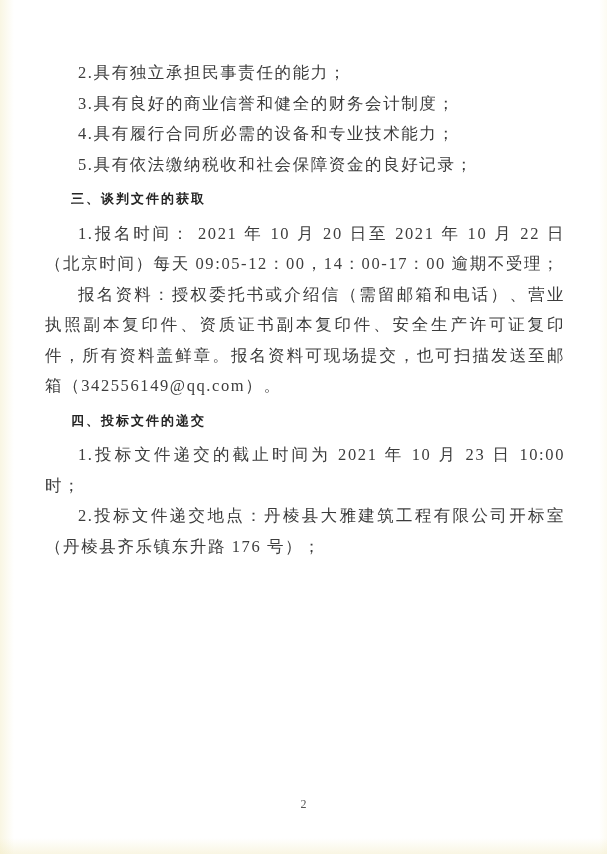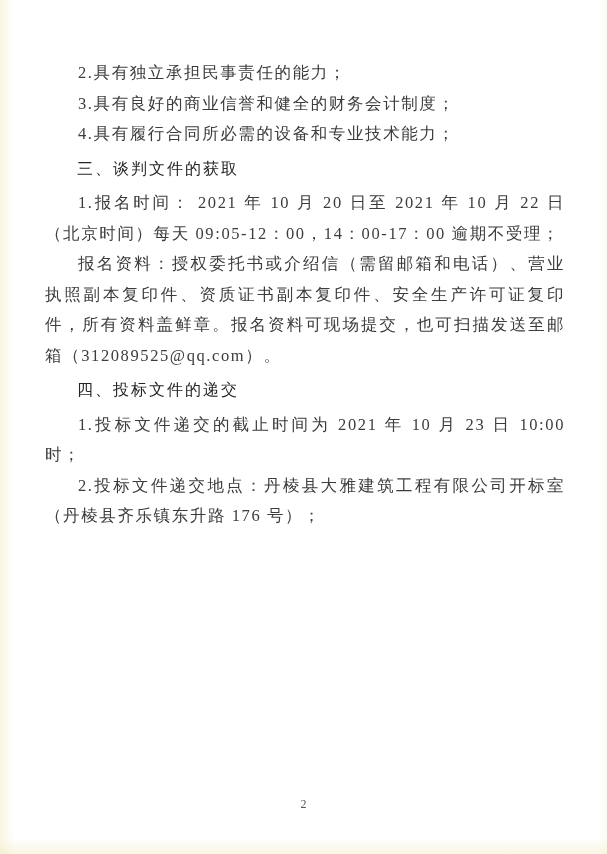--- a/index.html
+++ b/index.html
@@ -38,26 +38,26 @@
     font-size: 16.5px;
     line-height: 30.5px;
     text-indent: 2em;
     text-align: justify;
     letter-spacing: 1.6px;
     color: #3c3c3c;
     font-weight: 400;
   }
   .doc-heading {
     margin: 4px 0 4px 0;
-    font-size: 16px;
+    font-size: 13px;
     line-height: 30.5px;
     text-indent: 2em;
     letter-spacing: 2px;
     color: #252525;
-    font-weight: 400;
+    font-weight: 700;
   }
   .u {
     text-decoration: underline;
     text-underline-offset: 4px;
     text-decoration-thickness: 1px;
   }
   .page-footer {
     position: absolute;
     left: 0;
     right: 0;
@@ -75,23 +75,24 @@
 <body>
 
 <div class="page">
   <div class="scan-tint"></div>
 
   <div class="content">
 
   <p class="doc-paragraph">2.具有独立承担民事责任的能力；</p>
       <p class="doc-paragraph">3.具有良好的商业信誉和健全的财务会计制度；</p>
       <p class="doc-paragraph">4.具有履行合同所必需的设备和专业技术能力；</p>
+      <p class="doc-paragraph">5.具有依法缴纳税收和社会保障资金的良好记录；</p>
       <h3 class="doc-heading">三、谈判文件的获取</h3>
       <p class="doc-paragraph">1.报名时间： 2021 年 10 月 20 日至 2021 年 10 月 22 日（北京时间）每天 09:05-12：00，14：00-17：00 逾期不受理；</p>
-      <p class="doc-paragraph">报名资料：授权委托书或介绍信（需留邮箱和电话）、营业执照副本复印件、资质证书副本复印件、安全生产许可证复印件，所有资料盖鲜章。报名资料可现场提交，也可扫描发送至邮箱（312089525@qq.com）。</p>
+      <p class="doc-paragraph">报名资料：授权委托书或介绍信（需留邮箱和电话）、营业执照副本复印件、资质证书副本复印件、安全生产许可证复印件，所有资料盖鲜章。报名资料可现场提交，也可扫描发送至邮箱（342556149@qq.com）。</p>
       <h3 class="doc-heading">四、投标文件的递交</h3>
       <p class="doc-paragraph">1.投标文件递交的截止时间为 2021 年 10 月 23 日 10:00 时；</p>
       <p class="doc-paragraph">2.投标文件递交地点：丹棱县大雅建筑工程有限公司开标室（丹棱县齐乐镇东升路 176 号）；</p>
     </div>
 
   <div class="page-footer">
     <span class="page-number">2</span>
   </div>
 </div>
 

